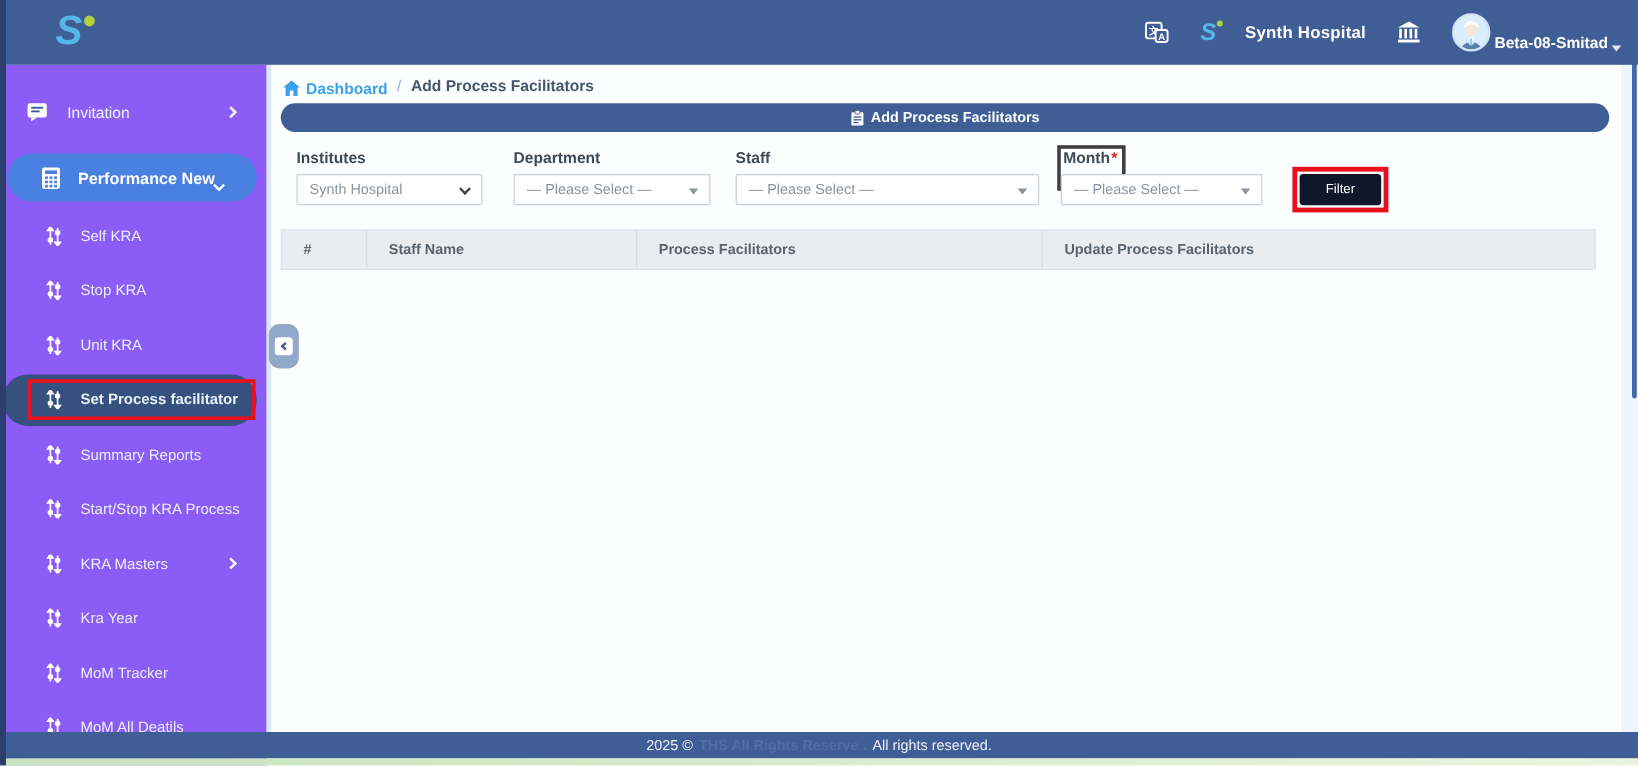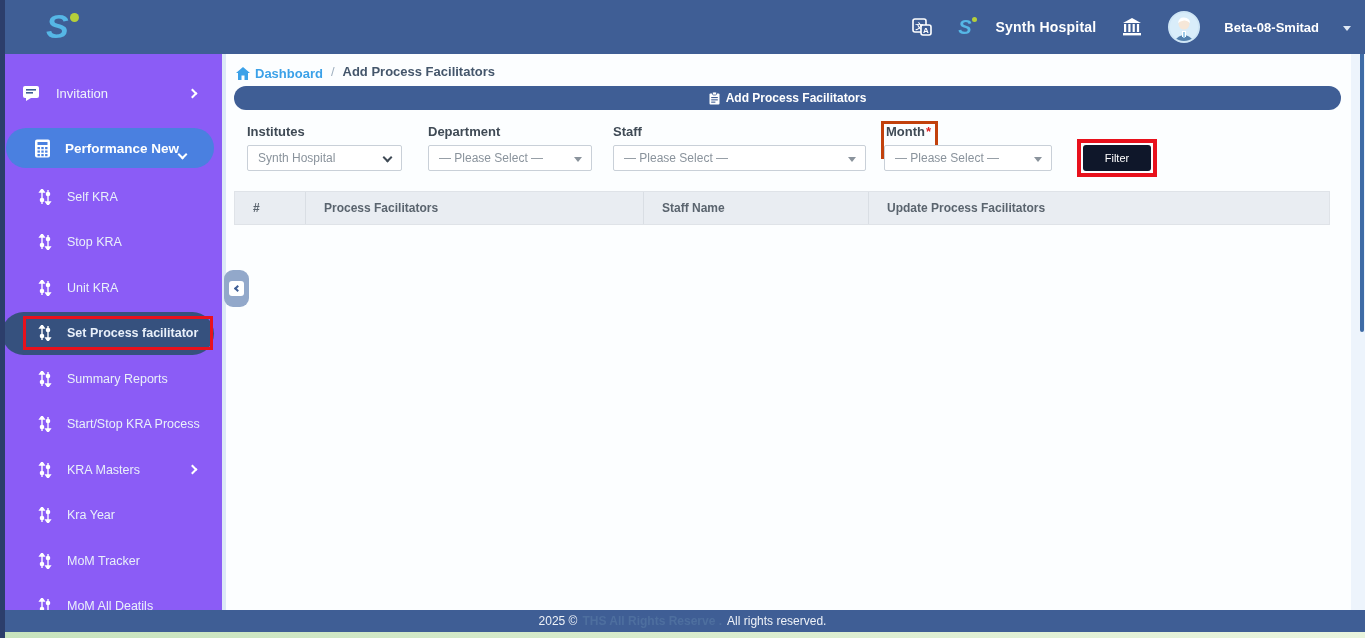--- a/index.html
+++ b/index.html
@@ -10,21 +10,21 @@
   .topbar { position:absolute; left:0; top:0; width:1365px; height:54px; background:#3f5e95; z-index:3; }
   .brand { position:absolute; left:46px; top:4px; display:flex; align-items:flex-start; }
   .brand-s { font-size:34px; font-weight:bold; font-style:italic; color:#56b7e6; line-height:44px; }
   .brand-dot { width:9px; height:9px; border-radius:50%; background:#b5cf3a; margin:9px 0 0 1px; }
   .topbar-right { position:absolute; right:14px; top:0; height:54px; display:flex; align-items:center; gap:24px; }
   .tb-ico { width:24px; height:24px; display:flex; align-items:center; justify-content:center; }
   .brand-s-small { font-size:20px; font-weight:bold; font-style:italic; color:#56b7e6; position:relative; }
   .brand-s-small .mini-dot { position:absolute; right:-5px; top:1px; width:5px; height:5px; border-radius:50%; background:#b5cf3a; }
   .hosp-name { color:#ffffff; font-weight:bold; font-size:14px; letter-spacing:.2px; }
   .avatar { width:32px; height:32px; border-radius:50%; overflow:hidden; background:#d9edfa; border:2px solid #cfe6f6; }
-  .user-wrap { display:flex; align-items:center; gap:24px; cursor:pointer; }
+  .user-wrap { display:flex; align-items:flex-end; gap:3px; cursor:pointer; }
   .user-name { color:#ffffff; font-weight:bold; font-size:13px; }
   .caret-down { width:0; height:0; border-left:4px solid transparent; border-right:4px solid transparent; border-top:5px solid #dfe8f4; margin-top:2px; }
 
   
   .sidebar { position:absolute; left:0; top:54px; width:222px; height:584px; background:#8b5cf6; z-index:2; }
   .edge-strip { position:absolute; left:0; top:0; width:5px; height:638px; background:#2c3e6b; z-index:6; }
   .side-item { position:relative; display:flex; align-items:center; gap:16px; height:42px;
     padding-left:22px; color:#eef3fb; font-size:13px; cursor:pointer; }
   .side-item .chev-r { position:absolute; right:26px; }
   .chev { width:7px; height:7px; border-top:2px solid #fff; border-right:2px solid #fff; display:inline-block; }
@@ -61,21 +61,21 @@
   .fsel { height:26px; border:1px solid #c9d0d8; border-radius:2px; background:#fff;
     display:flex; align-items:center; padding:0 22px 0 10px; font-size:12px; color:#8a939c; position:relative; cursor:pointer; }
   .sel-native-arrow { position:absolute; right:10px; top:8px; width:7px; height:7px;
     border-right:2px solid #3f4a55; border-bottom:2px solid #3f4a55; transform:rotate(45deg); }
   .sel-tri { position:absolute; right:9px; top:11px; width:0; height:0;
     border-left:4px solid transparent; border-right:4px solid transparent; border-top:5px solid #8a939c; }
   .w-inst { width:155px; margin-right:26px; }
   .w-dept { width:164px; margin-right:21px; }
   .w-staff { width:253px; margin-right:18px; }
   .w-month { width:168px; margin-right:25px; }
-  .ann-label { display:inline-flex; border:3px solid #c2410c; padding:0 4px 17px 2px; margin:-3px 1px 0 -3px; background:transparent; }
+  .ann-label { display:inline-flex; border:3px solid #404040; padding:0 4px 17px 2px; margin:-3px 1px 0 -3px; background:transparent; }
   .req { color:#e02020; font-weight:bold; margin-left:1px; }
   .ann-btn { border:4px solid #e8111c; padding:2px; margin-top:15px; display:inline-block; }
   .filter-btn { width:68px; height:26px; background:#0f172a; border:none; border-radius:3px;
     color:#fff; font-size:11px; font-family:"Liberation Sans",sans-serif; cursor:pointer; }
 
   .table-head { display:flex; margin:14px 35px 0 12px; height:34px; background:#e9edf2;
     border:1px solid #dfe3e8; }
   .th { font-size:12px; font-weight:bold; color:#5a646e; line-height:32px; padding-left:18px;
     border-right:1px solid #d9dee4; }
   .th:last-child { border-right:none; }
@@ -406,22 +406,22 @@
         <span class="sel-tri"></span>
       </div>
     </div>
     <span class="ann-btn">
       <button class="filter-btn">Filter</button>
     </span>
   </div>
 
   <div class="table-head">
     <span class="th th-num">#</span>
+    <span class="th th-name">Staff Name</span>
     <span class="th th-proc">Process Facilitators</span>
-    <span class="th th-name">Staff Name</span>
     <span class="th th-upd">Update Process Facilitators</span>
   </div>
 </div>
 
 <div class="collapse-handle">
   <span class="collapse-inner">
     <span class="collapse-chev"></span>
   </span>
 </div>
 

